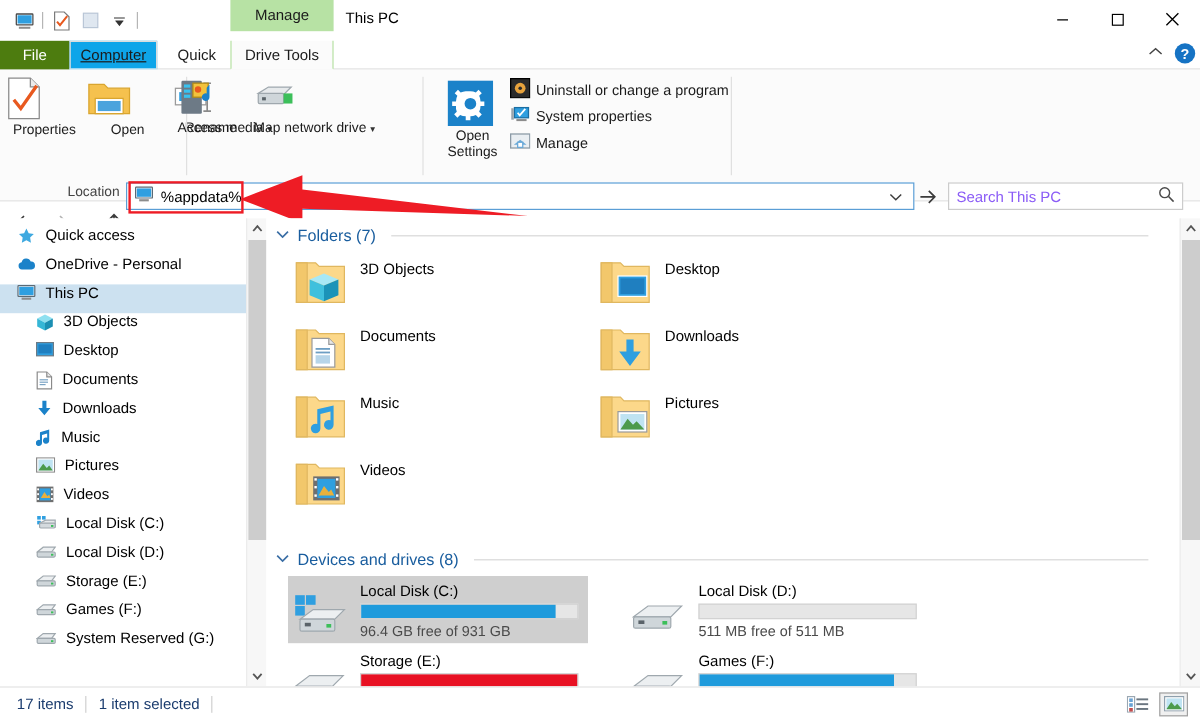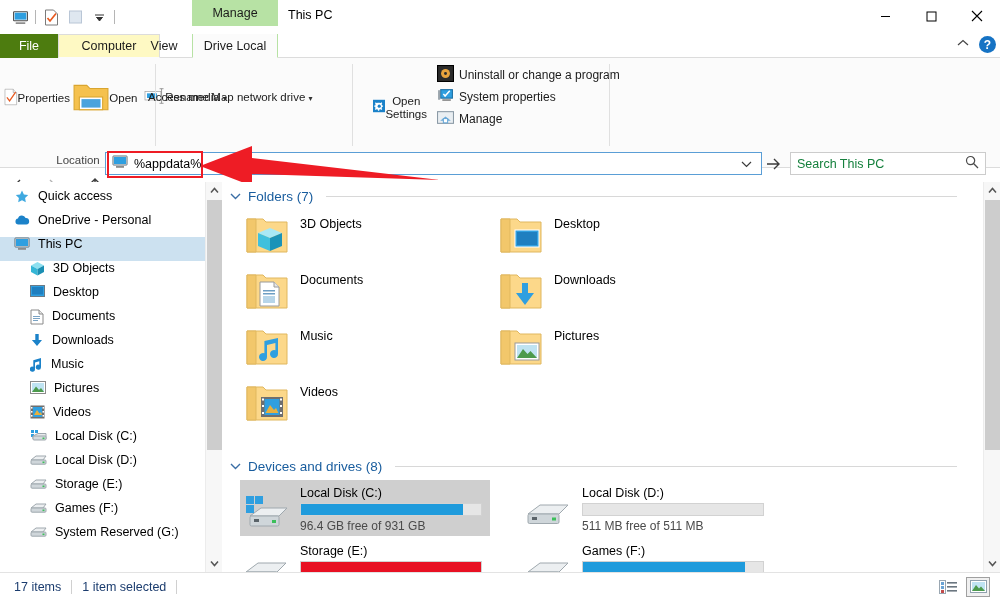--- a/index.html
+++ b/index.html
@@ -23,54 +23,54 @@
      background:#b7e2a4; display:flex; align-items:center; justify-content:center;
      font-size:12.5px; color:#1b1b1b; }
   .winbtns { position:absolute; right:0; top:0; display:flex; }
   .winbtn { width:46px; height:32px; display:flex; align-items:center; justify-content:center; }
 
   
   .tabstrip { position:relative; height:24px; background:#fff; border-bottom:1px solid #dcdcdc; }
   .tab { position:absolute; top:0; height:24px; display:flex; align-items:center;
      justify-content:center; font-size:12.5px; color:#1b1b1b; cursor:default; }
   .tab.file { left:0; width:58px; background:#4d7c0f; color:#fff; }
-  .tab.computer { left:58px; width:102px; background:#fef9c3; border-left:1px solid #dcdcdc;
-     border-right:1px solid #dcdcdc; border-top:1px solid #dcdcdc; border-bottom:1px solid #fbfbfb; }
+  .tab.computer { left:58px; width:73px; background:#0ea5e9; border-left:1px solid #dcdcdc;
+     border-right:1px solid #dcdcdc; border-top:1px solid #dcdcdc; border-bottom:1px solid #fbfbfb;text-decoration:underline; }
   .tab.view { left:136px; width:56px; }
   .tab.drivetools { left:192px; width:86px; background:#fbfbfb;
       border-left:1px solid #b7e2a4; border-right:1px solid #b7e2a4; border-bottom:1px solid #fbfbfb;}
   .ribbon-right { position:absolute; right:4px; top:2px; display:flex; align-items:center; gap:10px; }
   .help-circle { width:17px; height:17px; border-radius:50%; background:#1673c4; color:#fff;
      font-size:12px; font-weight:bold; display:flex; align-items:center; justify-content:center; }
 
   
   .ribbon { position:relative; height:110px; background:#fbfbfb; border-bottom:1px solid #dcdcdc; }
   .rgroup { position:absolute; top:0; height:110px; }
   .rgroup .glabel { position:absolute; bottom:2px; left:0; width:100%; text-align:center;
       font-size:11.5px; color:#444; }
   .rgroup .gsep { position:absolute; right:0; top:6px; bottom:22px; width:1px; background:#e0e0e0; }
-  .bigbtn { display:inline-flex; flex-direction:row; align-items:center; width:66px;
-      padding-top:21px; vertical-align:top; cursor:default; }
+  .bigbtn { display:inline-flex; flex-direction:column; width:66px;
+      padding-top:6px; vertical-align:top; cursor:default; }
   .bigbtn .lbl { font-size:11.5px; text-align:center; line-height:13px; color:#1b1b1b; margin-top:3px; }
   .smallrow { display:flex; align-items:center; gap:5px; height:22px; padding:0 4px; cursor:default; }
   .smallrow .lbl { font-size:12px; color:#1b1b1b; white-space:nowrap; }
   .caret { font-size:8px; line-height:8px; color:#333; }
 
   
   .addrbar { position:relative; height:34px; background:#fff; }
   .navbtn { position:absolute; top:6px; width:22px; height:22px; display:flex;
       align-items:center; justify-content:center; font-size:15px; color:#444; }
   .addrbox { position:absolute; left:105px; top:152px; width:657px; height:23px;
       border:1px solid #5a9ed6; background:#fff; display:flex; align-items:center; }
   .crumb { display:flex; align-items:center; gap:6px; padding-left:6px; font-size:12.5px; }
   .addr-right { margin-left:auto; display:flex; align-items:center; }
   .searchbox { position:absolute; left:790px; top:152px; width:196px; height:23px;
       border:1px solid #cccccc; background:#fff; display:flex; align-items:center;
       padding:0 6px; }
-  .searchbox .ph { font-size:12.5px; color:#15803d; }
+  .searchbox .ph { font-size:12.5px; color:#8b5cf6; }
   .searchbox .mag { margin-left:auto; }
 
   
   .hl-box { position:absolute; left:107px; top:151px; width:96px; height:27px;
       border:2px solid #ee1c25; pointer-events:none; }
   .arrow-svg { position:absolute; left:190px; top:144px; width:250px; height:44px;
       pointer-events:none; }
 
   
   .content { position:absolute; left:0; top:182px; width:1000px; height:390px; background:#fff; }
@@ -172,22 +172,22 @@
         <svg width="12" height="12" viewBox="0 0 12 12">
             <path d="M1 1 L11 11 M11 1 L1 11" stroke="#000" stroke-width="1.1"></path>
           </svg>
       </div>
     </div>
   </div>
 
   <div class="tabstrip">
     <div class="tab file">File</div>
     <div class="tab computer">Computer</div>
-    <div class="tab view">View</div>
-    <div class="tab drivetools">Drive Local</div>
+    <div class="tab view">Quick</div>
+    <div class="tab drivetools">Drive Tools</div>
     <div class="ribbon-right">
       <span style="font-size:10px;color:#444;">
         <svg width="12" height="9" viewBox="0 0 12 9">
             <path d="M1 6 L6 1.5 L11 6" fill="none" stroke="#444" stroke-width="1.2"></path>
           </svg>
       </span>
       <span class="help-circle">?</span>
     </div>
   </div>
 

